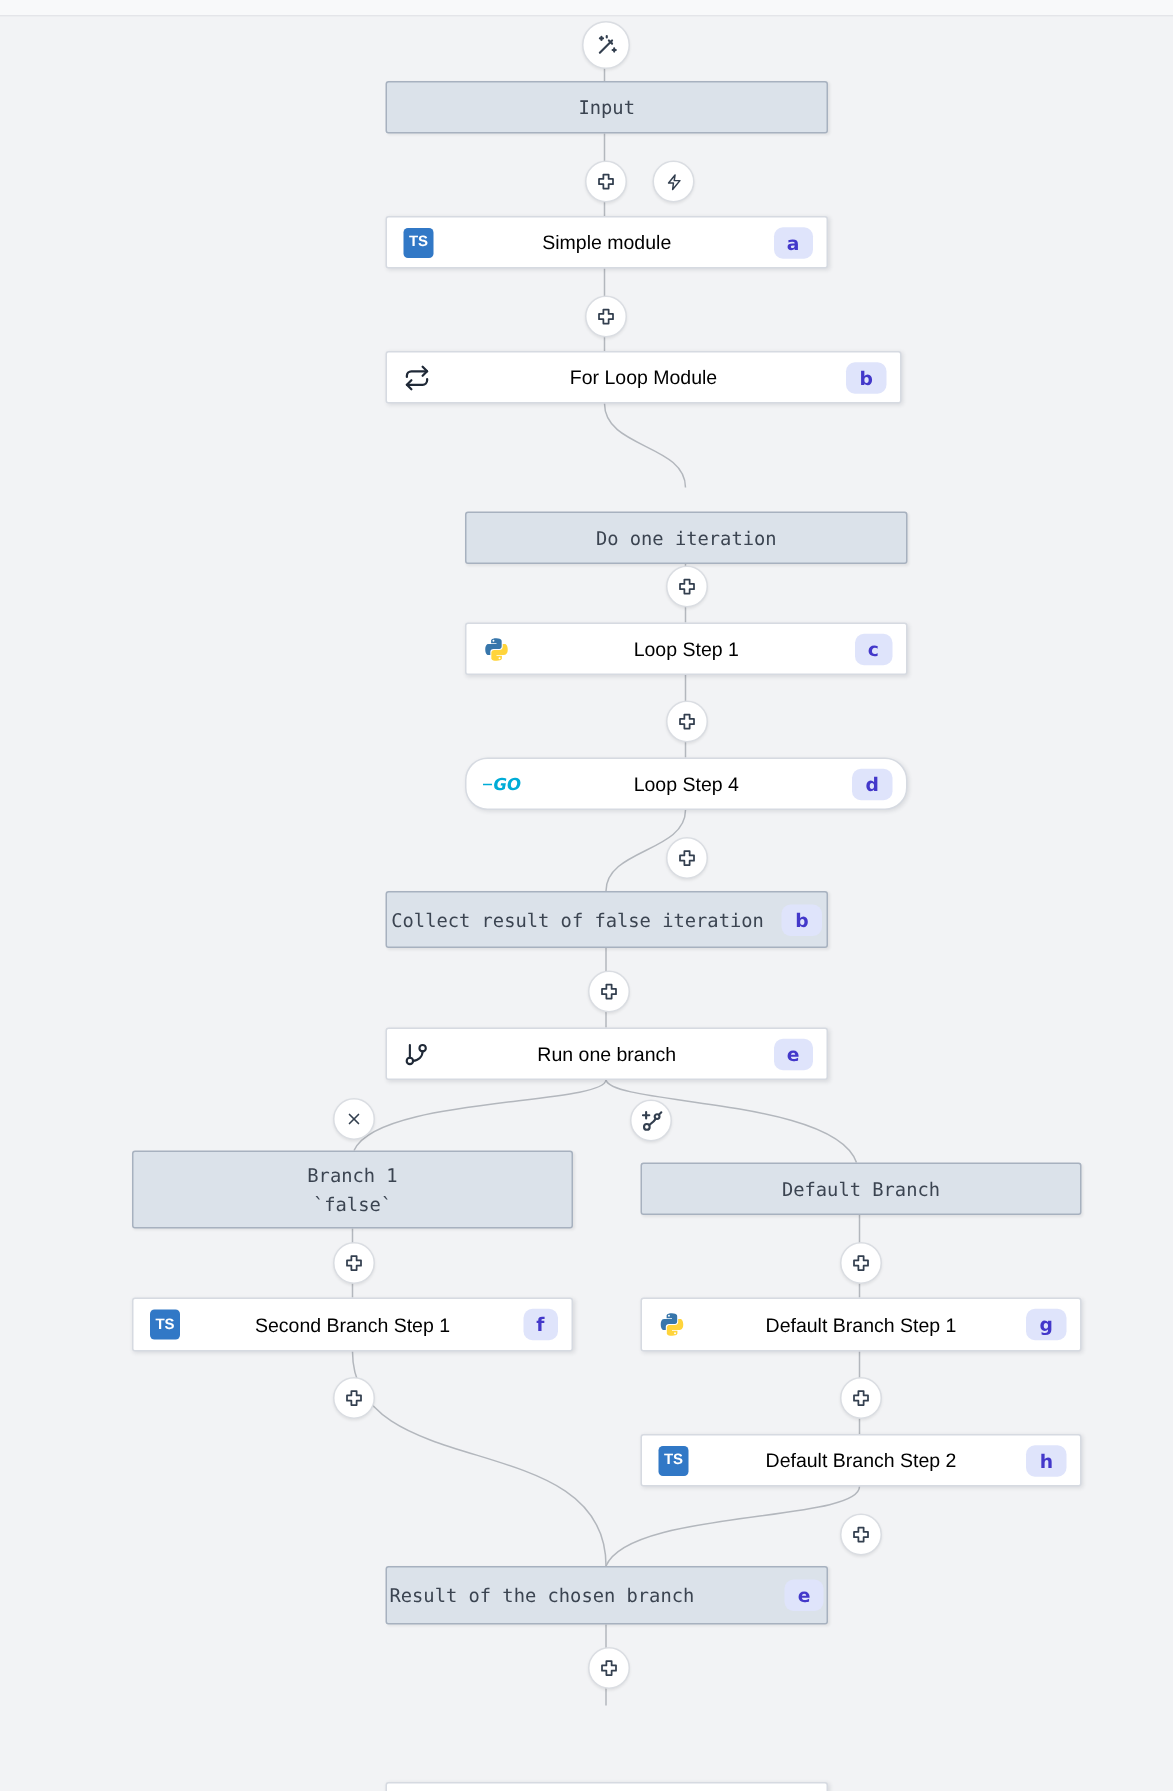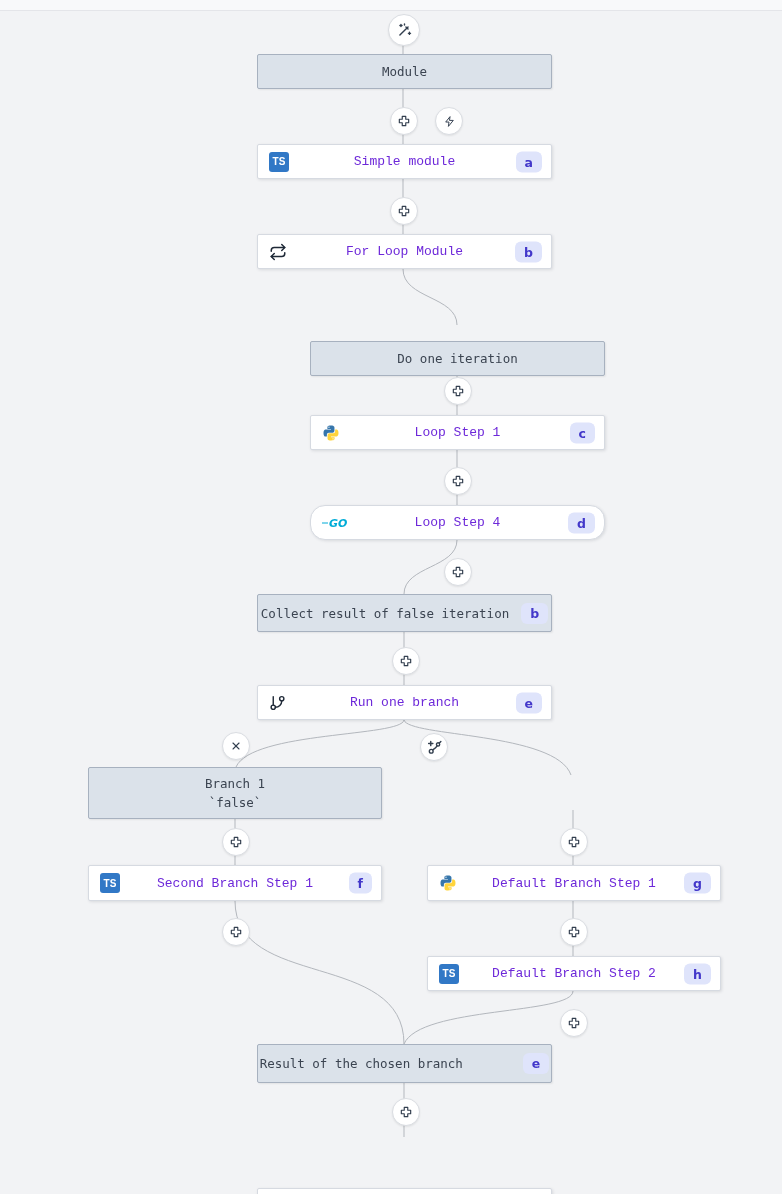--- a/index.html
+++ b/index.html
@@ -5,21 +5,21 @@
   html,body{margin:0;padding:0;}
   body{font-family:"Liberation Sans",sans-serif;background:#f2f3f5;}
   .canvas{position:relative;width:782px;height:1194px;background:#f2f3f5;overflow:hidden;}
   .topbar{position:absolute;left:0;top:0;width:782px;height:10px;background:#f8f9fa;border-bottom:1px solid #e4e5e9;z-index:0;}
   .edges{position:absolute;left:0;top:0;z-index:1;}
 
   .node{position:absolute;display:flex;align-items:center;justify-content:center;box-sizing:border-box;border-radius:2px;z-index:2;}
   .node--virtual{background:#dbe2ea;border:1px solid #a7b1bf;box-shadow:1px 1px 2px rgba(0,0,0,.07);}
   .node--module{background:#ffffff;border:1px solid #d6dae1;box-shadow:1px 1px 3px rgba(31,41,55,.12);}
   .vlabel{font-family:"DejaVu Sans Mono","Liberation Mono",monospace;font-size:12.5px;color:#3b4451;line-height:19px;text-align:center;}
-  .mlabel{position:absolute;left:40px;right:40px;text-align:center;font-size:13px;color:#6d28d9;font-family:Liberation Mono, monospace;}
+  .mlabel{position:absolute;left:40px;right:40px;text-align:center;font-size:13px;color:#000000;}
   .badge{position:absolute;right:9px;top:50%;transform:translateY(-50%);
          background:#dfe4fb;color:#4338ca;font-weight:bold;font-size:12.5px;
          font-family:"DejaVu Sans",sans-serif;padding:3px 9px;border-radius:6px;line-height:15px;}
   .badge--inline{position:static;transform:none;margin-left:12px;}
   .node-icon{position:absolute;left:11px;top:50%;transform:translateY(-50%);display:flex;align-items:center;justify-content:flex-end;}
   .ts-chip{width:20px;height:20px;background:#3178c6;color:#fff;border-radius:3px;
            font-size:10px;font-weight:bold;display:flex;align-items:center;justify-content:center;
            font-family:"Liberation Sans",sans-serif;}
   .go-text{color:#00acd7;font-weight:bold;font-style:italic;font-size:11px;letter-spacing:0;
            font-family:"DejaVu Sans",sans-serif;}
@@ -63,21 +63,21 @@
         <path d="M5.5 18.5 L17 7"></path>
           <path d="m14 7 3 3"></path>
         <path d="M7 3.5v3M5.5 5h3"></path>
           <path d="M19 14.5v3M17.5 16h3"></path>
           <path d="M12 2.8v1.4"></path>
       </svg>
     </span>
   </div>
 
   <div class="node node--virtual" style="left:257px;top:54px;width:295px;height:35px;">
-    <span class="vlabel">Module</span>
+    <span class="vlabel">Input</span>
   </div>
 
   <div class="circ circ--26" style="left:390px;top:107px;">
     <span style="display:flex;">
       <svg width="14" height="14" viewBox="0 0 24 24" fill="#fff" stroke="#333f4f" stroke-width="2" stroke-linejoin="round">
         <path d="M9 4 H15 V9 H20 V15 H15 V20 H9 V15 H4 V9 H9 Z"></path>
       </svg>
     </span>
   </div>
   <div class="circ circ--26" style="left:435px;top:107px;">
@@ -97,21 +97,21 @@
   </div>
 
   <div class="circ circ--26" style="left:390px;top:197px;">
     <span style="display:flex;">
       <svg width="14" height="14" viewBox="0 0 24 24" fill="#fff" stroke="#333f4f" stroke-width="2" stroke-linejoin="round">
         <path d="M9 4 H15 V9 H20 V15 H15 V20 H9 V15 H4 V9 H9 Z"></path>
       </svg>
     </span>
   </div>
 
-  <div class="node node--module" style="left:257px;top:234px;width:295px;height:35px;">
+  <div class="node node--module" style="left:257px;top:234px;width:344px;height:35px;">
     <span class="node-icon">
       <svg width="18" height="18" viewBox="0 0 24 24" fill="none" stroke="#1f2937" stroke-width="2" stroke-linecap="round" stroke-linejoin="round">
         <path d="m17 2 4 4-4 4"></path>
           <path d="M3 11v-1a4 4 0 0 1 4-4h14"></path>
         <path d="m7 22-4-4 4-4"></path>
           <path d="M21 13v1a4 4 0 0 1-4 4H3"></path>
       </svg>
     </span>
     <span class="mlabel">For Loop Module</span>
     <span class="badge">b</span>
@@ -208,20 +208,23 @@
         <path d="M13.2 3.3 L14.8 1.6"></path>
       </svg>
     </span>
   </div>
 
   <div class="node node--virtual" style="left:88px;top:767px;width:294px;height:52px;flex-direction:column;">
     <span class="vlabel">Branch 1</span>
     <span class="vlabel">`false`</span>
   </div>
 
+  <div class="node node--virtual" style="left:427px;top:775px;width:294px;height:35px;">
+    <span class="vlabel">Default Branch</span>
+  </div>
 
   <div class="circ circ--26" style="left:222px;top:828px;">
     <span style="display:flex;">
       <svg width="14" height="14" viewBox="0 0 24 24" fill="#fff" stroke="#333f4f" stroke-width="2" stroke-linejoin="round">
         <path d="M9 4 H15 V9 H20 V15 H15 V20 H9 V15 H4 V9 H9 Z"></path>
       </svg>
     </span>
   </div>
   <div class="circ circ--26" style="left:560px;top:828px;">
     <span style="display:flex;">

